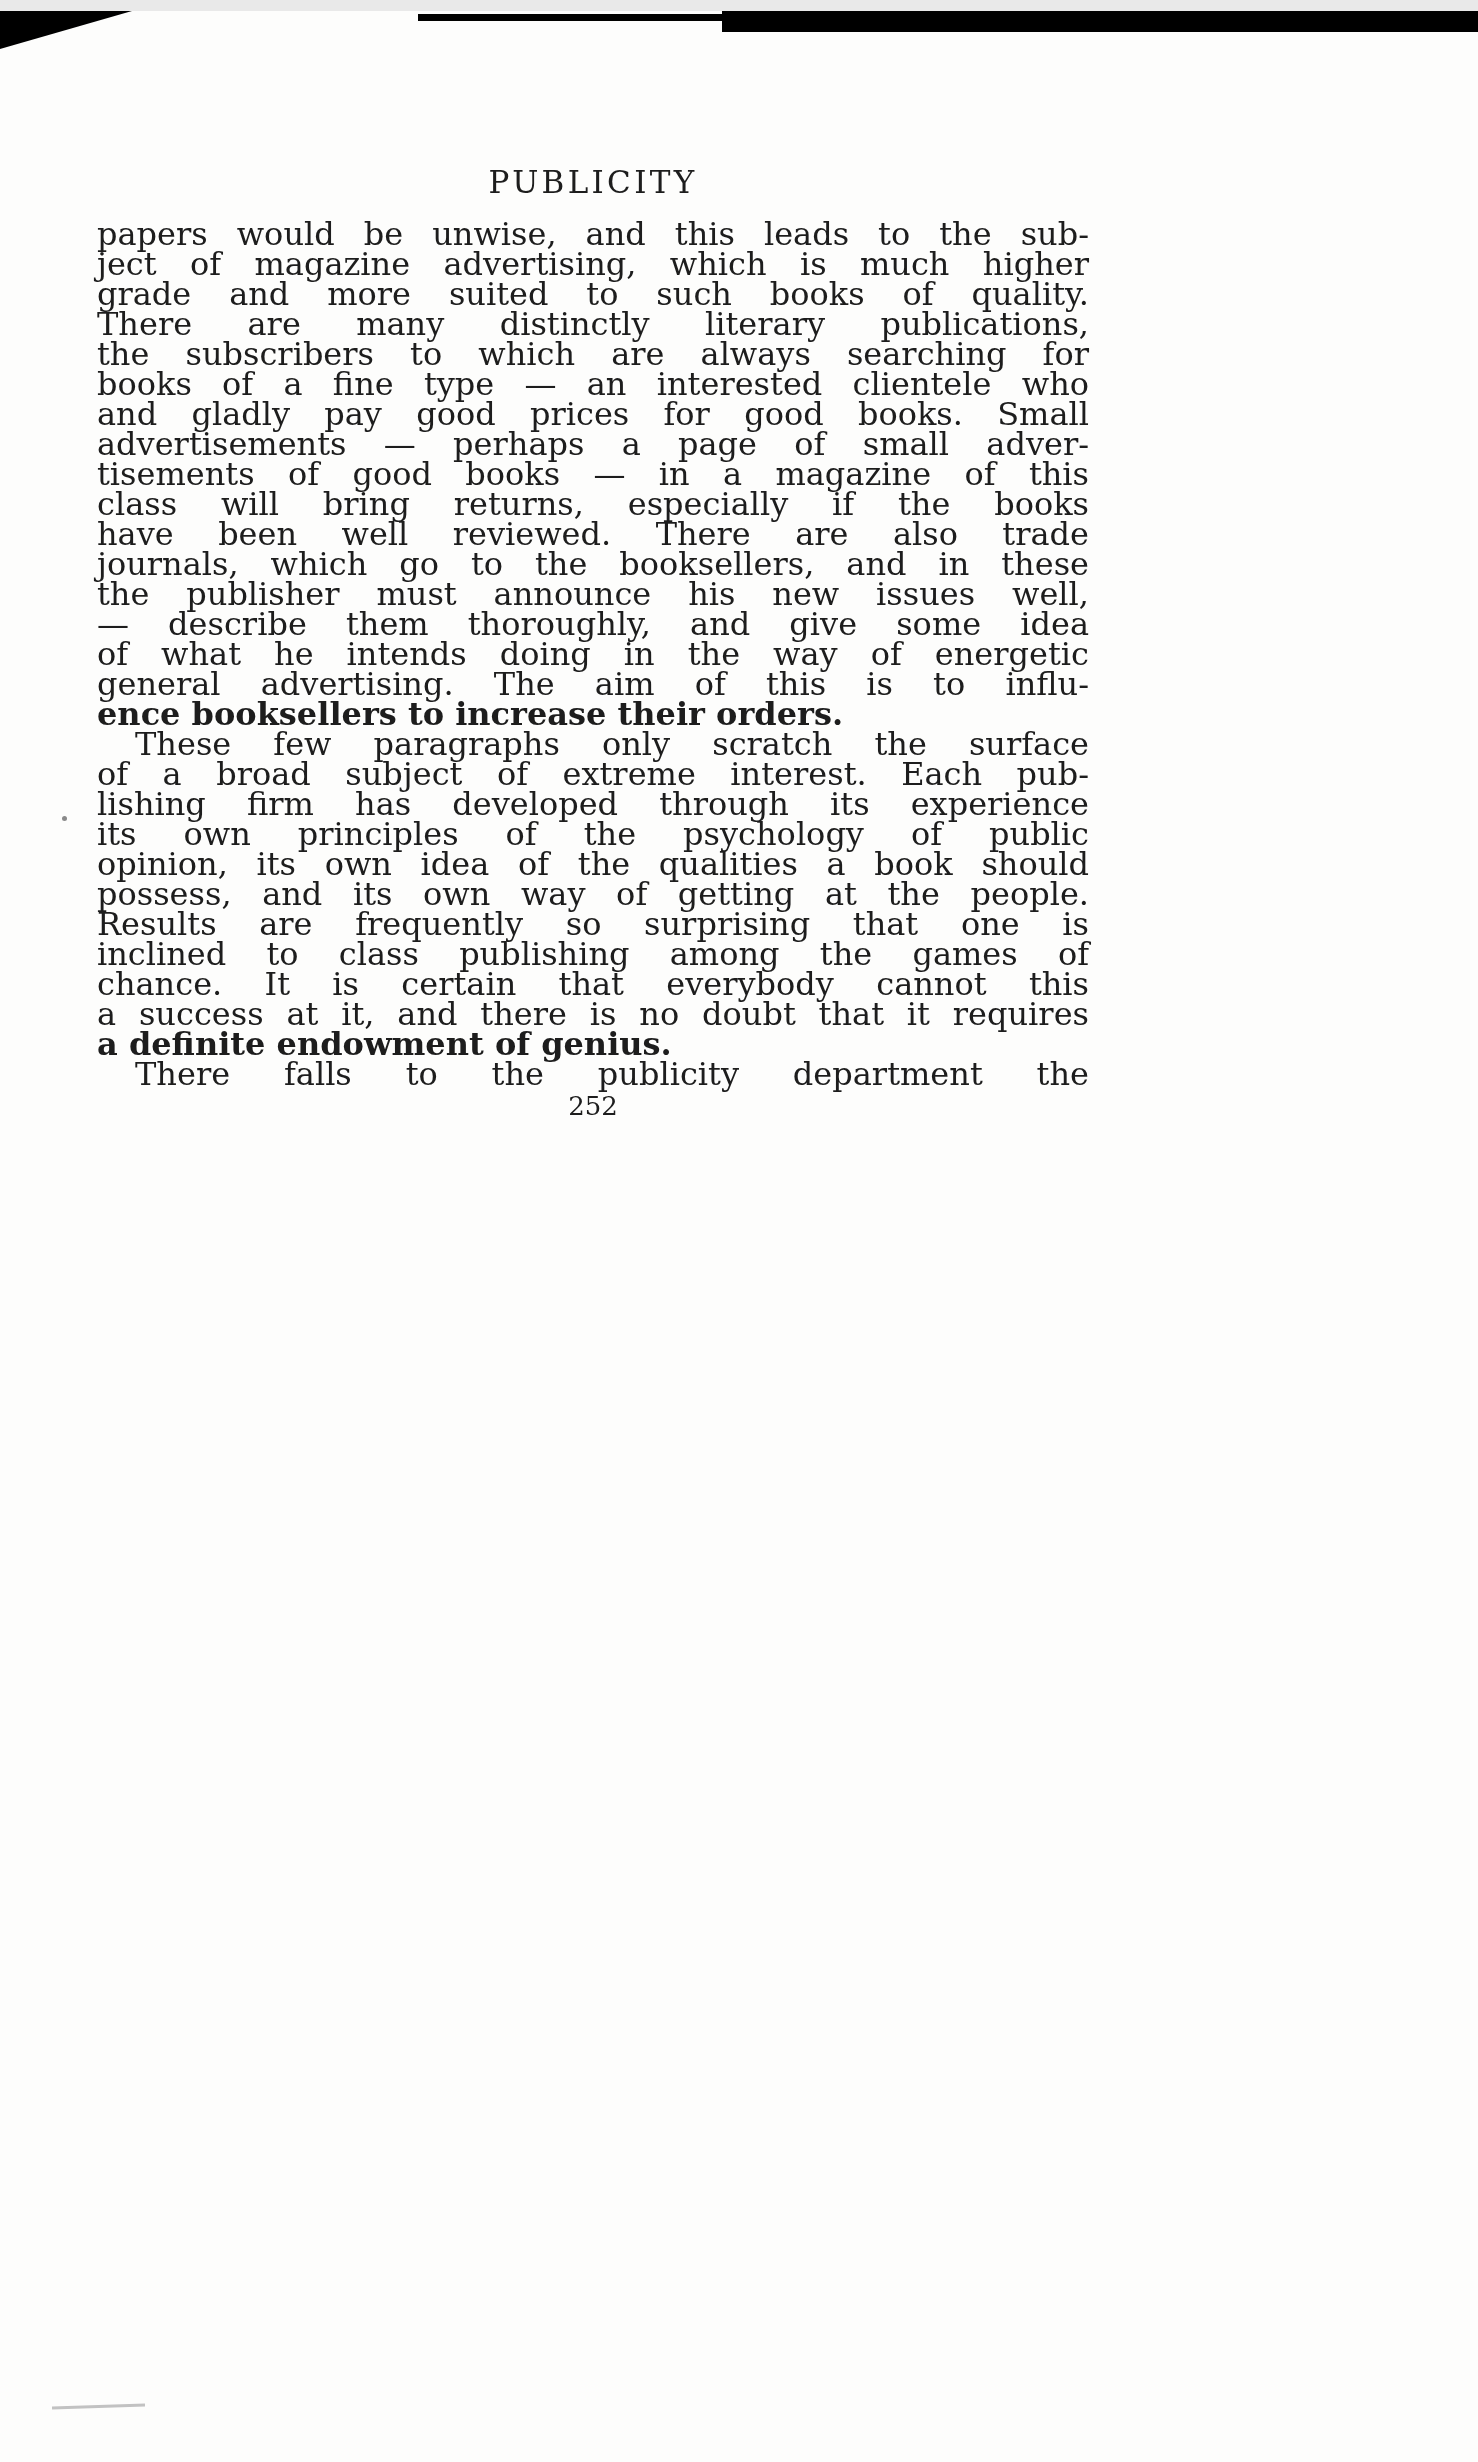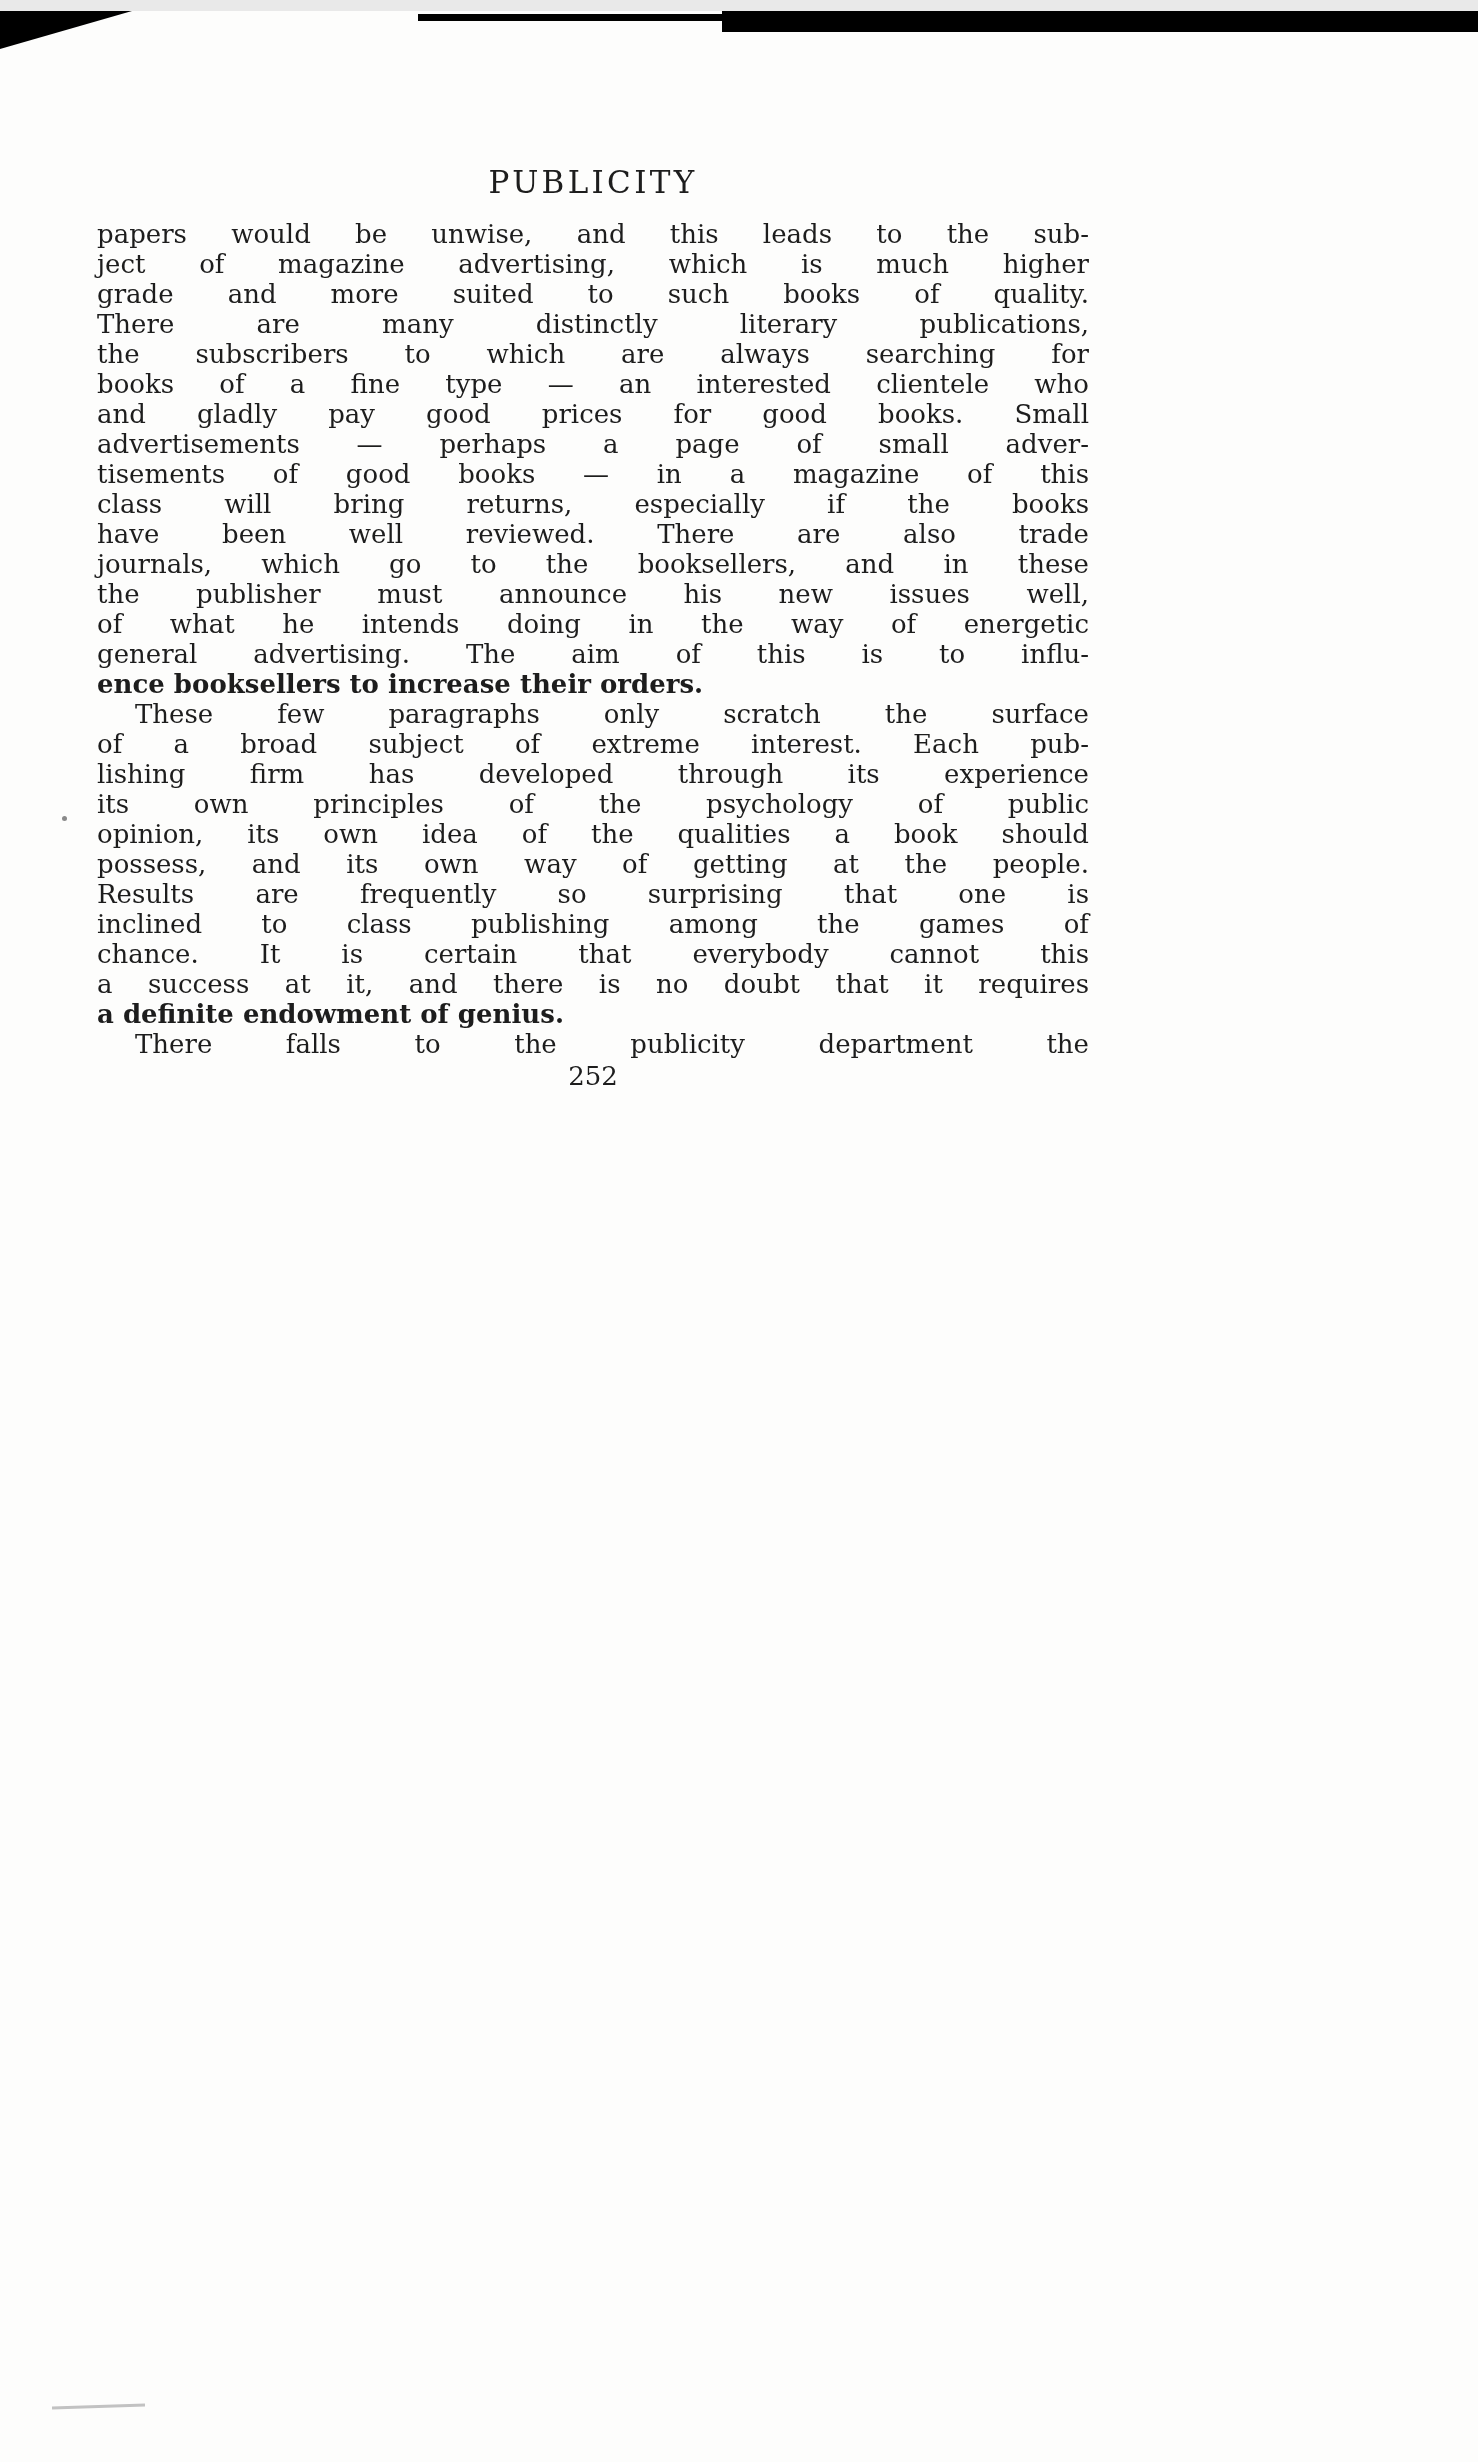--- a/index.html
+++ b/index.html
@@ -30,21 +30,21 @@
   .page-header {
     font-size: 31px;
     font-weight: 400;
     letter-spacing: 3.3px;
     line-height: 37px;
     text-align: center;
     margin-bottom: 18.3px;
   }
 
   .body-text {
-    font-size: 26px;
+    font-size: 32px;
     line-height: 30px;
   }
 
   .paragraph { margin: 0; }
 
   .line {
     text-align: justify;
     text-align-last: justify;
     text-justify: inter-word;
     min-height: 30px;
@@ -121,20 +121,21 @@
           <div class="line">There are many distinctly literary publications,</div>
           <div class="line">the subscribers to which are always searching for</div>
           <div class="line">books of a fine type — an interested clientele who</div>
           <div class="line">and gladly pay good prices for good books. Small</div>
           <div class="line">advertisements — perhaps a page of small adver-</div>
           <div class="line">tisements of good books — in a magazine of this</div>
           <div class="line">class will bring returns, especially if the books</div>
           <div class="line">have been well reviewed. There are also trade</div>
           <div class="line">journals, which go to the booksellers, and in these</div>
           <div class="line">the publisher must announce his new issues well,</div>
+          <div class="line">— describe them thoroughly, and give some idea</div>
           <div class="line">of what he intends doing in the way of energetic</div>
           <div class="line">general advertising. The aim of this is to influ-</div>
           <div class="line last-line">ence booksellers to increase their orders.</div>
         </div>
         <div class="paragraph indented">
           <div class="line">These few paragraphs only scratch the surface</div>
           <div class="line">of a broad subject of extreme interest. Each pub-</div>
           <div class="line">lishing firm has developed through its experience</div>
           <div class="line">its own principles of the psychology of public</div>
           <div class="line">opinion, its own idea of the qualities a book should</div>

